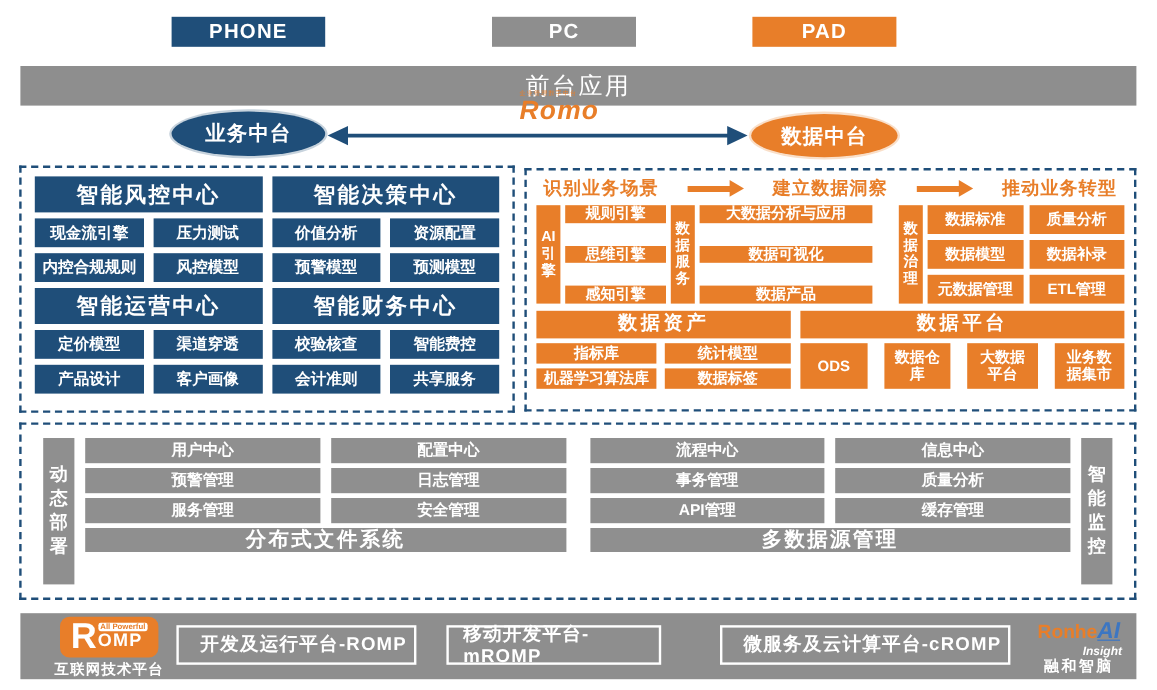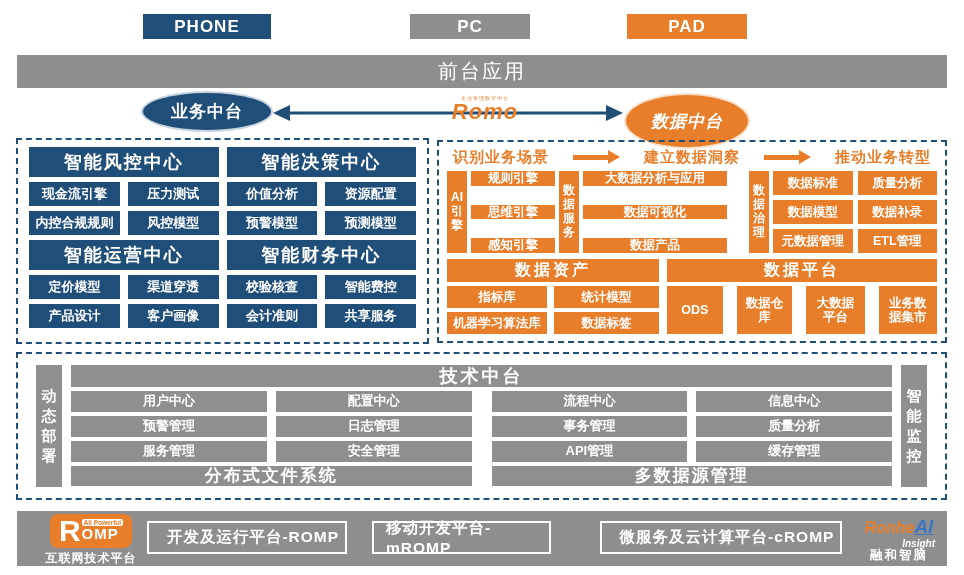--- a/index.html
+++ b/index.html
@@ -15,23 +15,23 @@
 
   
   .front-bar { position:absolute; left:17px; top:55px; width:930px; height:33px; background:#8E8E8E;
                display:flex; align-items:center; justify-content:center; color:#fff; font-weight:normal;
                font-size:20px; letter-spacing:2px; }
 
   
   .ellipse { position:absolute; border-radius:50%; display:flex; align-items:center; justify-content:center;
              color:#fff; font-weight:bold; font-size:17px; letter-spacing:1px; }
   .ellipse-biz  { left:143px; top:93px; width:128px; height:37px; background:#1F4E79; box-shadow:0 0 0 2px rgba(31,78,121,.25); }
-  .ellipse-data { left:626px; top:95px; width:122px; height:52px; background:#E87E29; box-shadow:0 0 0 2px rgba(232,126,41,.25);font-style:italic; }
+  .ellipse-data { left:626px; top:95px; width:122px; height:36px; background:#E87E29; box-shadow:0 0 0 2px rgba(232,126,41,.25); }
   .mid-arrow { position:absolute; left:272px; top:100px; }
-  .romo { position:absolute; left:433px; top:96px; width:104px; text-align:center; line-height:1; }
+  .romo { position:absolute; left:433px; top:76px; width:104px; line-height:1; }
   .romo-tagline { display:block; font-size:5px; color:#E87E29; letter-spacing:1px; }
   .romo-name { display:block; font-size:22px; font-weight:bold; font-style:italic; color:#E87E29; letter-spacing:1px; }
 
   
   .bx { display:flex; align-items:center; justify-content:center; text-align:center;
         color:#fff; font-weight:bold; line-height:1.15; }
   .blue   { background:#1F4E79; }
   .orange { background:#E87E29; }
   .gray   { background:#8F8F8F; }
 
@@ -52,21 +52,21 @@
   .flow-arrow::after { content:""; position:absolute; right:-11px; top:-5px;
                        border-left:12px solid #E87E29; border-top:7.5px solid transparent; border-bottom:7.5px solid transparent; }
   .mid-zone { display:flex; gap:4px; height:82px; margin-top:3px; }
   .rail { width:20px; font-size:12px; word-break:break-all; line-height:1.15; padding:2px 0; }
   .col3 { display:flex; flex-direction:column; gap:19px; }
   .col3 .bx { flex:1; font-size:12.5px; }
   .w84 { width:84px; } .w144 { width:144px; }
   .spacer14 { width:14px; }
   .gov-grid { flex:1; display:grid; grid-template-columns:1fr 1fr; gap:5px 5px; }
   .gov-grid .bx { font-size:12.5px; }
-  .bottom-zone { display:flex; gap:8px; margin-top:6px; height:75px; }
+  .bottom-zone { display:flex; gap:8px; margin-top:6px; height:65px; }
   .asset-group { width:212px; display:flex; flex-direction:column; gap:4px; }
   .plat-group  { flex:1; display:flex; flex-direction:column; gap:4px; }
   .zone-hdr { height:23px; font-size:16px; letter-spacing:3px; }
   .asset-grid { flex:1; display:grid; grid-template-columns:1fr 1.05fr; gap:4px 7px; }
   .asset-grid .bx { font-size:12.5px; }
   .plat-grid { flex:1; display:grid; grid-template-columns:1fr 1fr 1.05fr 1.05fr; gap:0 14px; }
   .plat-grid .bx { font-size:12.5px; word-break:break-all; padding:0 6px; }
 
   
   .tech-panel { position:absolute; left:16px; top:352px; width:931px; height:148px;
@@ -88,21 +88,21 @@
   .romp-right { display:flex; flex-direction:column; align-items:flex-start; }
   .romp-ap { background:#fff; color:#E87E29; font-weight:bold; font-size:6.5px; padding:0 2px; border-radius:2px; }
   .romp-omp { color:#fff; font-weight:bold; font-size:15px; line-height:1.1; letter-spacing:1px; }
   .romp-caption { color:#fff; font-weight:bold; font-size:12px; margin-top:2px; letter-spacing:1px; }
   .product { position:absolute; top:10px; height:33px; border:2px solid #fff; display:flex; align-items:center;
              justify-content:center; color:#fff; font-weight:bold; font-size:15.5px; letter-spacing:1px;padding-left:12px; }
   .prod-0 { left:130px; width:200px; }
   .prod-1 { left:355px; width:179px; }
   .prod-2 { left:583px; width:242px; }
   .ronhe { position:absolute; left:838px; top:6px; width:88px; text-align:center; line-height:1.1; }
-  .ronhe-name { color:#E87E29; font-weight:bold; font-style:italic; font-size:16px; }
+  .ronhe-name { color:#E87E29; font-weight:bold; font-size:16px; }
   .ronhe-ai { color:#3C76C2; font-weight:bold; font-style:italic; font-size:19px;text-decoration:underline; }
   .ronhe-insight { color:#fff; font-weight:bold; font-style:italic; font-size:10px; text-align:right; padding-right:8px; }
   .ronhe-caption { color:#fff; font-weight:bold; font-size:12.5px; letter-spacing:2px; }
 </style>
 </head>
 <body>
 
 <div class="stage">
 
   <div class="device dev-phone">PHONE</div>
@@ -198,21 +198,20 @@
           <div class="bx orange">大数据平台</div>
           <div class="bx orange">业务数据集市</div>
         </div>
       </div>
     </div>
   </div>
 
   <div class="tech-panel">
     <div class="bx gray tech-rail">动态部署</div>
     <div class="tech-center">
-      <div class="bx gray tech-hdr">技术中台</div>
       <div class="tech-halves">
         <div class="tech-half">
           <div class="bx gray">用户中心</div>
           <div class="bx gray">配置中心</div>
           <div class="bx gray">预警管理</div>
           <div class="bx gray">日志管理</div>
           <div class="bx gray">服务管理</div>
           <div class="bx gray">安全管理</div>
           <div class="bx gray wide">分布式文件系统</div>
         </div>

